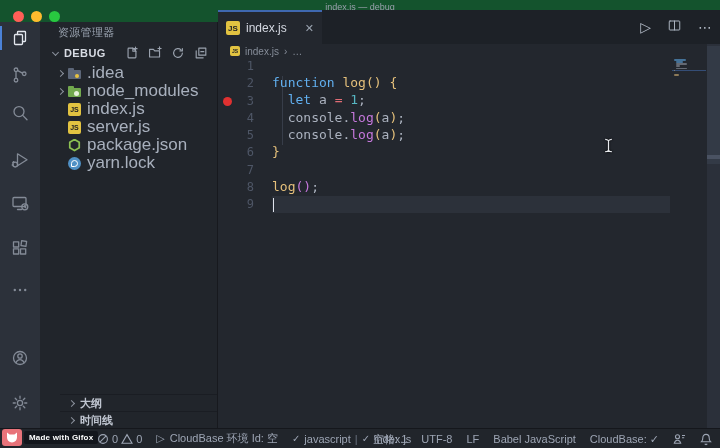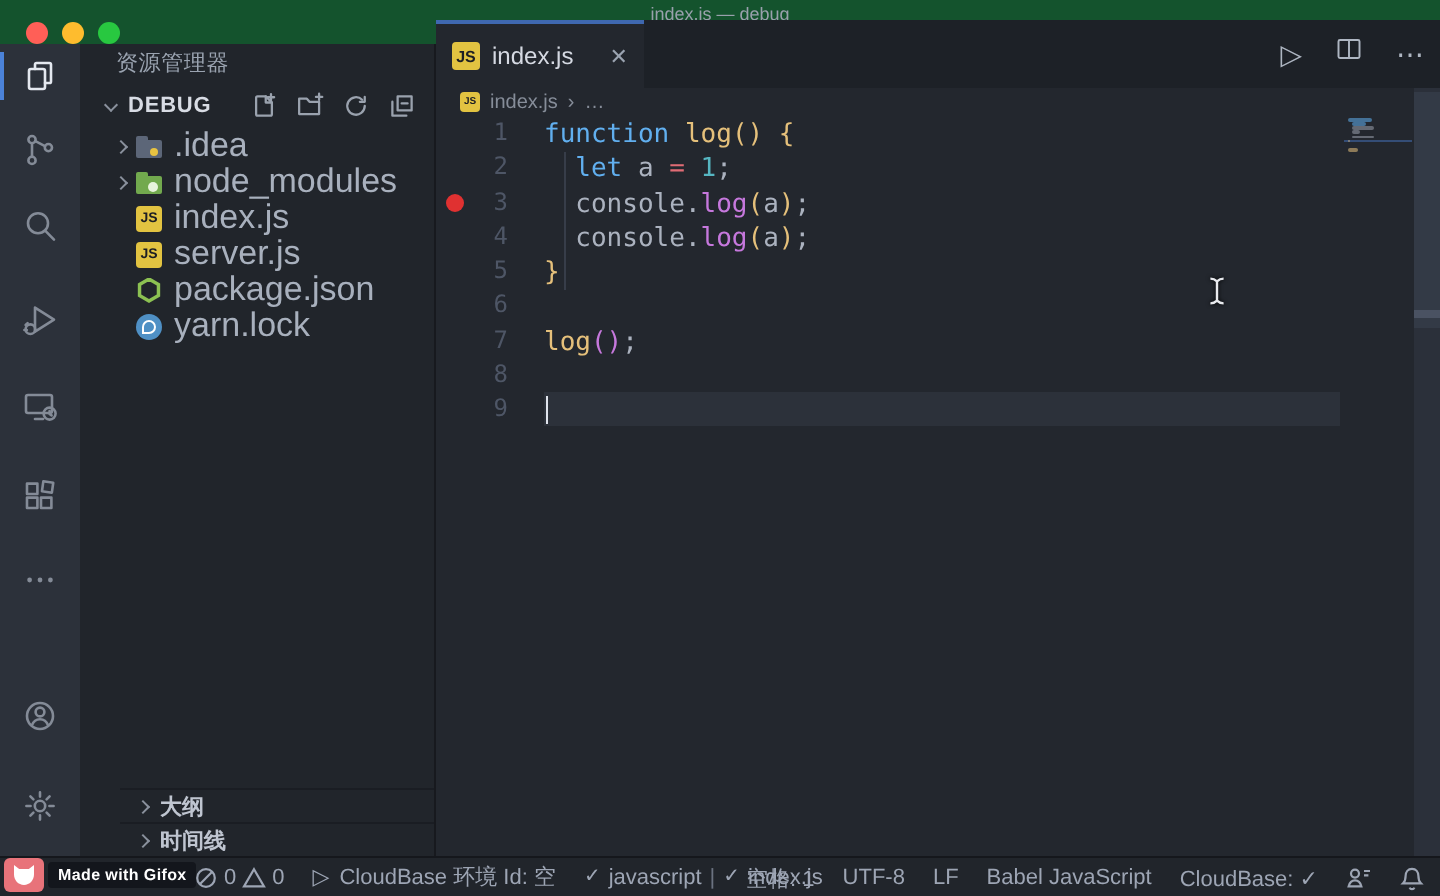--- a/index.html
+++ b/index.html
@@ -63,21 +63,21 @@
 
   
   #breadcrumb { left:218px; top:44px; width:489px; height:14px; background:#23272e; display:flex; align-items:center; gap:5px; padding-left:12px; font-size:10px; color:#868d99; }
 
   
   #codearea { left:218px; top:58px; width:489px; height:370px; background:#23272e; overflow:hidden; }
   #curline { position:absolute; left:54px; width:398px; height:17px; background:#2c313a; }
   #gutter { position:absolute; left:0; top:0; width:40px; }
   .lnum { height:17.3px; line-height:17.3px; text-align:right; padding-right:4px; font-family:"DejaVu Sans Mono",monospace; font-size:12px; color:#4e5666; }
   #bp { position:absolute; left:5px; width:9px; height:9px; border-radius:50%; background:#e03131; }
-  #lines { position:absolute; left:54px; top:1px; }
+  #lines { position:absolute; left:54px; top:16px; }
   .codeline { height:17.3px; line-height:17.3px; white-space:pre; font-family:"DejaVu Sans Mono",monospace; font-size:13px; color:#abb2bf; }
   .tk-kw { color:#61afef; } .tk-fn { color:#e5c07b; } .tk-gold { color:#e5c07b; }
   .tk-op { color:#e06c75; } .tk-num { color:#56b6c2; } .tk-mth { color:#c678dd; }
   #indent-guide { position:absolute; left:63.5px; top:18px; width:1px; height:69px; background:#373d49; }
   #cursor { position:absolute; left:54.5px; width:1.5px; height:14px; background:#dfe3ec; }
   #ibeam { position:absolute; left:386px; top:80px; color:#e8eaee; filter:drop-shadow(0 0 1px #000); }
 
   
   #minimap { left:672px; top:58px; width:35px; height:370px; }
   .mm-bar { position:absolute; height:1.6px; opacity:.55; border-radius:1px; }

